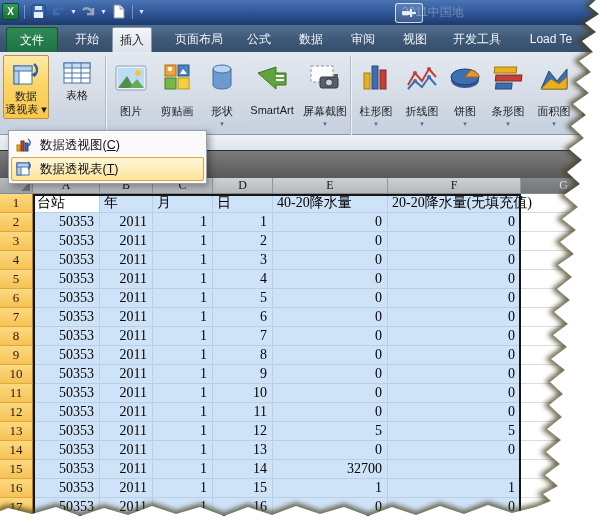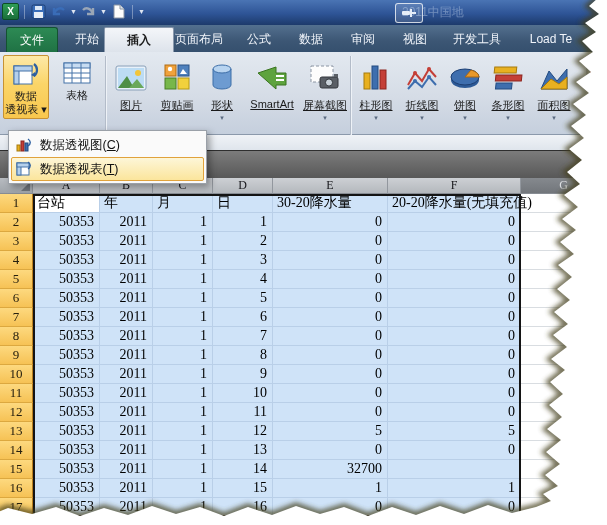--- a/index.html
+++ b/index.html
@@ -30,21 +30,21 @@
   .tab.active{background:linear-gradient(#f4f6f9,#dde3eb);color:#1c1c1c;border-radius:2px 2px 0 0;
     border:1px solid #8a99ad;border-bottom:none;box-sizing:border-box;}
 
   
   .ribbon{position:absolute;left:0;top:52px;width:100%;height:83px;
     background:linear-gradient(180deg,#e3e9f0 0%,var(--ribbon-face) 55%,#c5cfdd 100%);
     border-bottom:1px solid #8b99ab;box-sizing:border-box;}
   .vdiv{position:absolute;top:4px;height:118px;width:1px;background:#b3bcc9;border-right:1px solid #eef2f7;}
   .rbtn{position:absolute;top:3px;display:flex;flex-direction:column;align-items:center;cursor:default;}
   .rbtn .ricon{height:36px;display:flex;align-items:flex-end;justify-content:center;}
-  .rbtn .rlabel{font-size:11px;color:#1a1a1a;margin-top:7px;white-space:nowrap;text-decoration:underline;}
+  .rbtn .rlabel{font-size:11px;color:#1a1a1a;margin-top:13px;white-space:nowrap;}
   .rbtn .drop{font-size:7px;color:#5a6a80;margin-top:2px;line-height:6px;}
   .bigbtn{position:absolute;top:3px;width:46px;height:64px;display:flex;flex-direction:column;
     align-items:center;border-radius:2px;}
   .bigbtn .ricon{height:32px;display:flex;align-items:center;margin-top:2px;}
   .bigbtn .rlabel{font-size:11px;line-height:13px;color:#1a1a1a;text-align:center;}
   .bigbtn.pressed{background:linear-gradient(180deg,#fde9a8 0%,var(--accent-active) 45%,#f8c74e 100%);
     border:1px solid #c79233;box-sizing:border-box;}
   .group-label{position:absolute;top:121px;font-size:11px;color:#3f4a5a;text-align:center;}
 
   
@@ -143,21 +143,21 @@
         <rect x="9" y="1" width="2" height="8" fill="#e8eef8"></rect>
         <rect x="11" y="4" width="4" height="2" fill="#e8eef8"></rect>
       </svg>
     </div>
     <div class="title-hint">2011中国地</div>
   </div>
 
   <div class="tabrow">
     <div class="tab file" style="left:6px;width:52px;">文件</div>
     <div class="tab" style="left:64px;width:46px;">开始</div>
-    <div class="tab active" style="left:104px;width:70px;font-weight:bold;">插入</div>
+    <div class="tab active" style="left:112px;width:40px;">插入</div>
     <div class="tab" style="left:168px;width:62px;">页面布局</div>
     <div class="tab" style="left:236px;width:46px;">公式</div>
     <div class="tab" style="left:288px;width:46px;">数据</div>
     <div class="tab" style="left:340px;width:46px;">审阅</div>
     <div class="tab" style="left:392px;width:46px;">视图</div>
     <div class="tab" style="left:516px;width:70px;">Load Te</div>
     <div class="tab" style="left:444px;width:66px;">开发工具</div>
   </div>
 
   <div class="ribbon">
@@ -358,21 +358,21 @@
         <div class="colhdr" style="width: 133px;">F</div>
         <div class="colhdr dim" style="width: 86px;">G</div>
       </div>
     <div class="grid-rows">
         <div class="srow">
           <div class="rownum">1</div>
           <div class="cell txt active" style="width: 67px;">台站</div>
           <div class="cell txt" style="width: 53px;">年</div>
           <div class="cell txt" style="width: 60px;">月</div>
           <div class="cell txt" style="width: 60px;">日</div>
-          <div class="cell txt" style="width: 115px;">30-20降水量</div>
+          <div class="cell txt" style="width: 115px;">40-20降水量</div>
           <div class="cell txt ovf" style="width: 133px;">20-20降水量(无填充值)</div>
           <div class="cell gcol txt" style="width: 86px;"></div>
         </div>
         <div class="srow">
           <div class="rownum">2</div>
           <div class="cell" style="width: 67px;">50353</div>
           <div class="cell" style="width: 53px;">2011</div>
           <div class="cell" style="width: 60px;">1</div>
           <div class="cell" style="width: 60px;">1</div>
           <div class="cell" style="width: 115px;">0</div>

